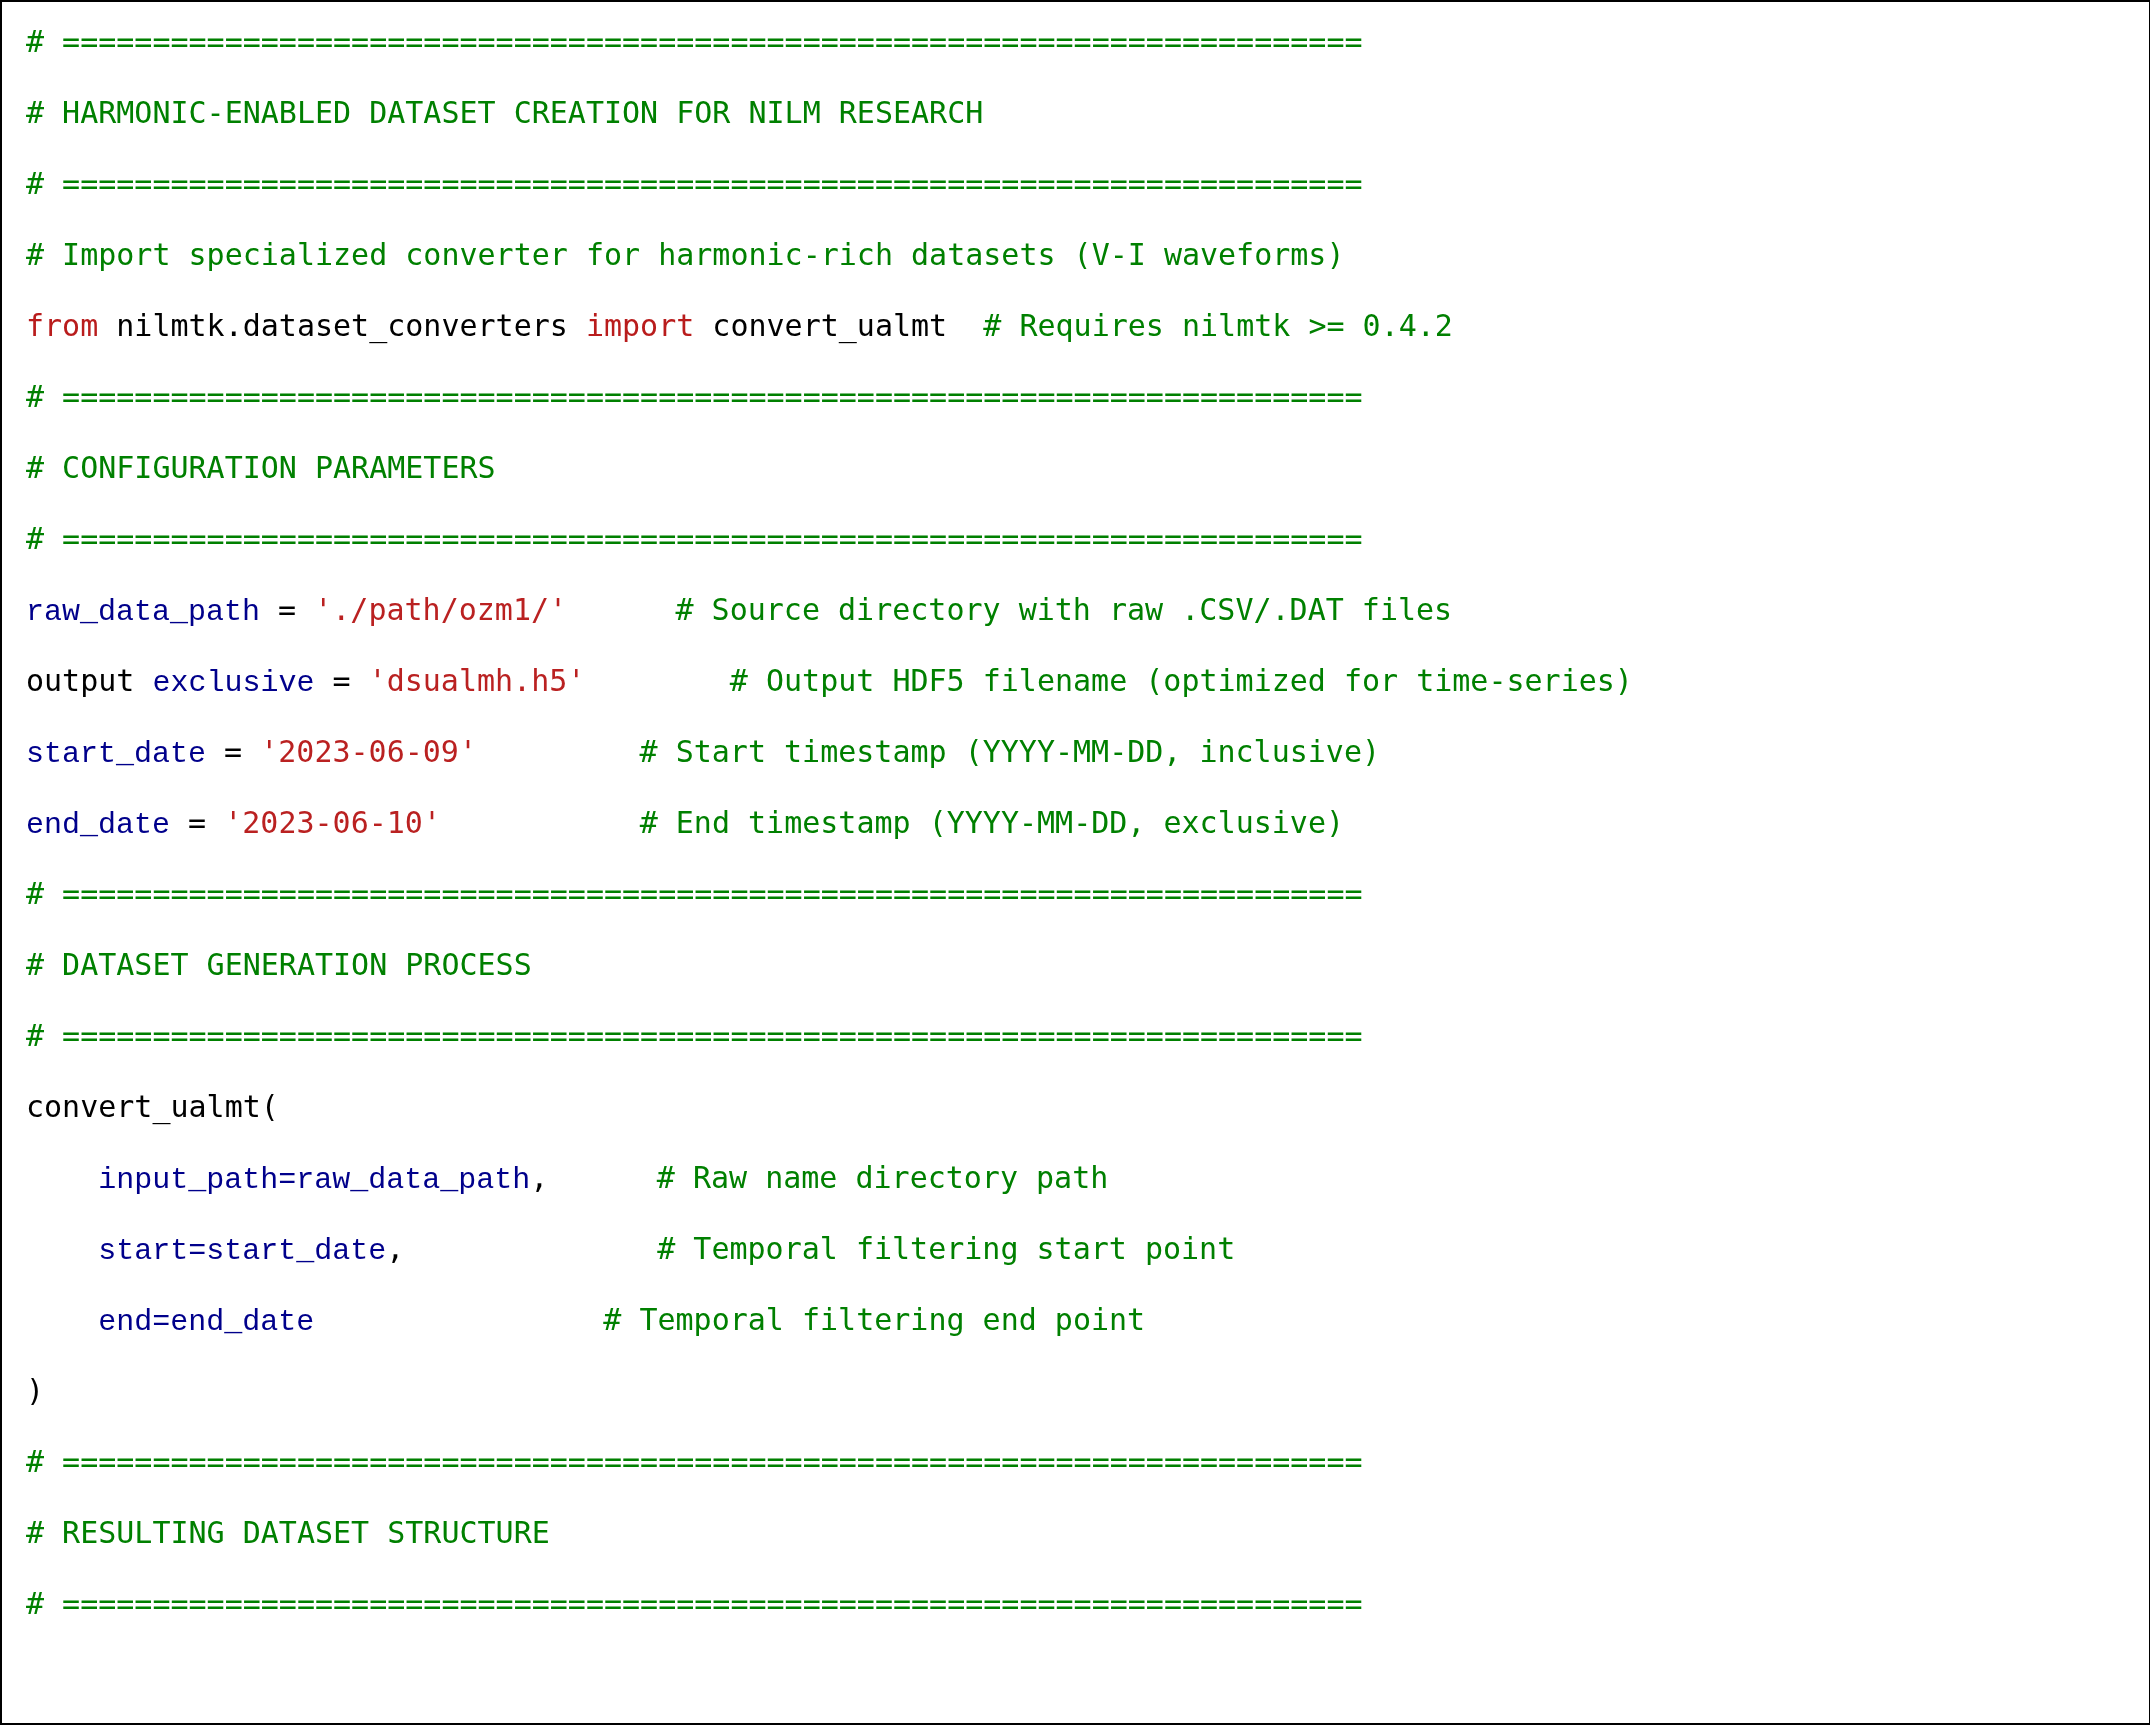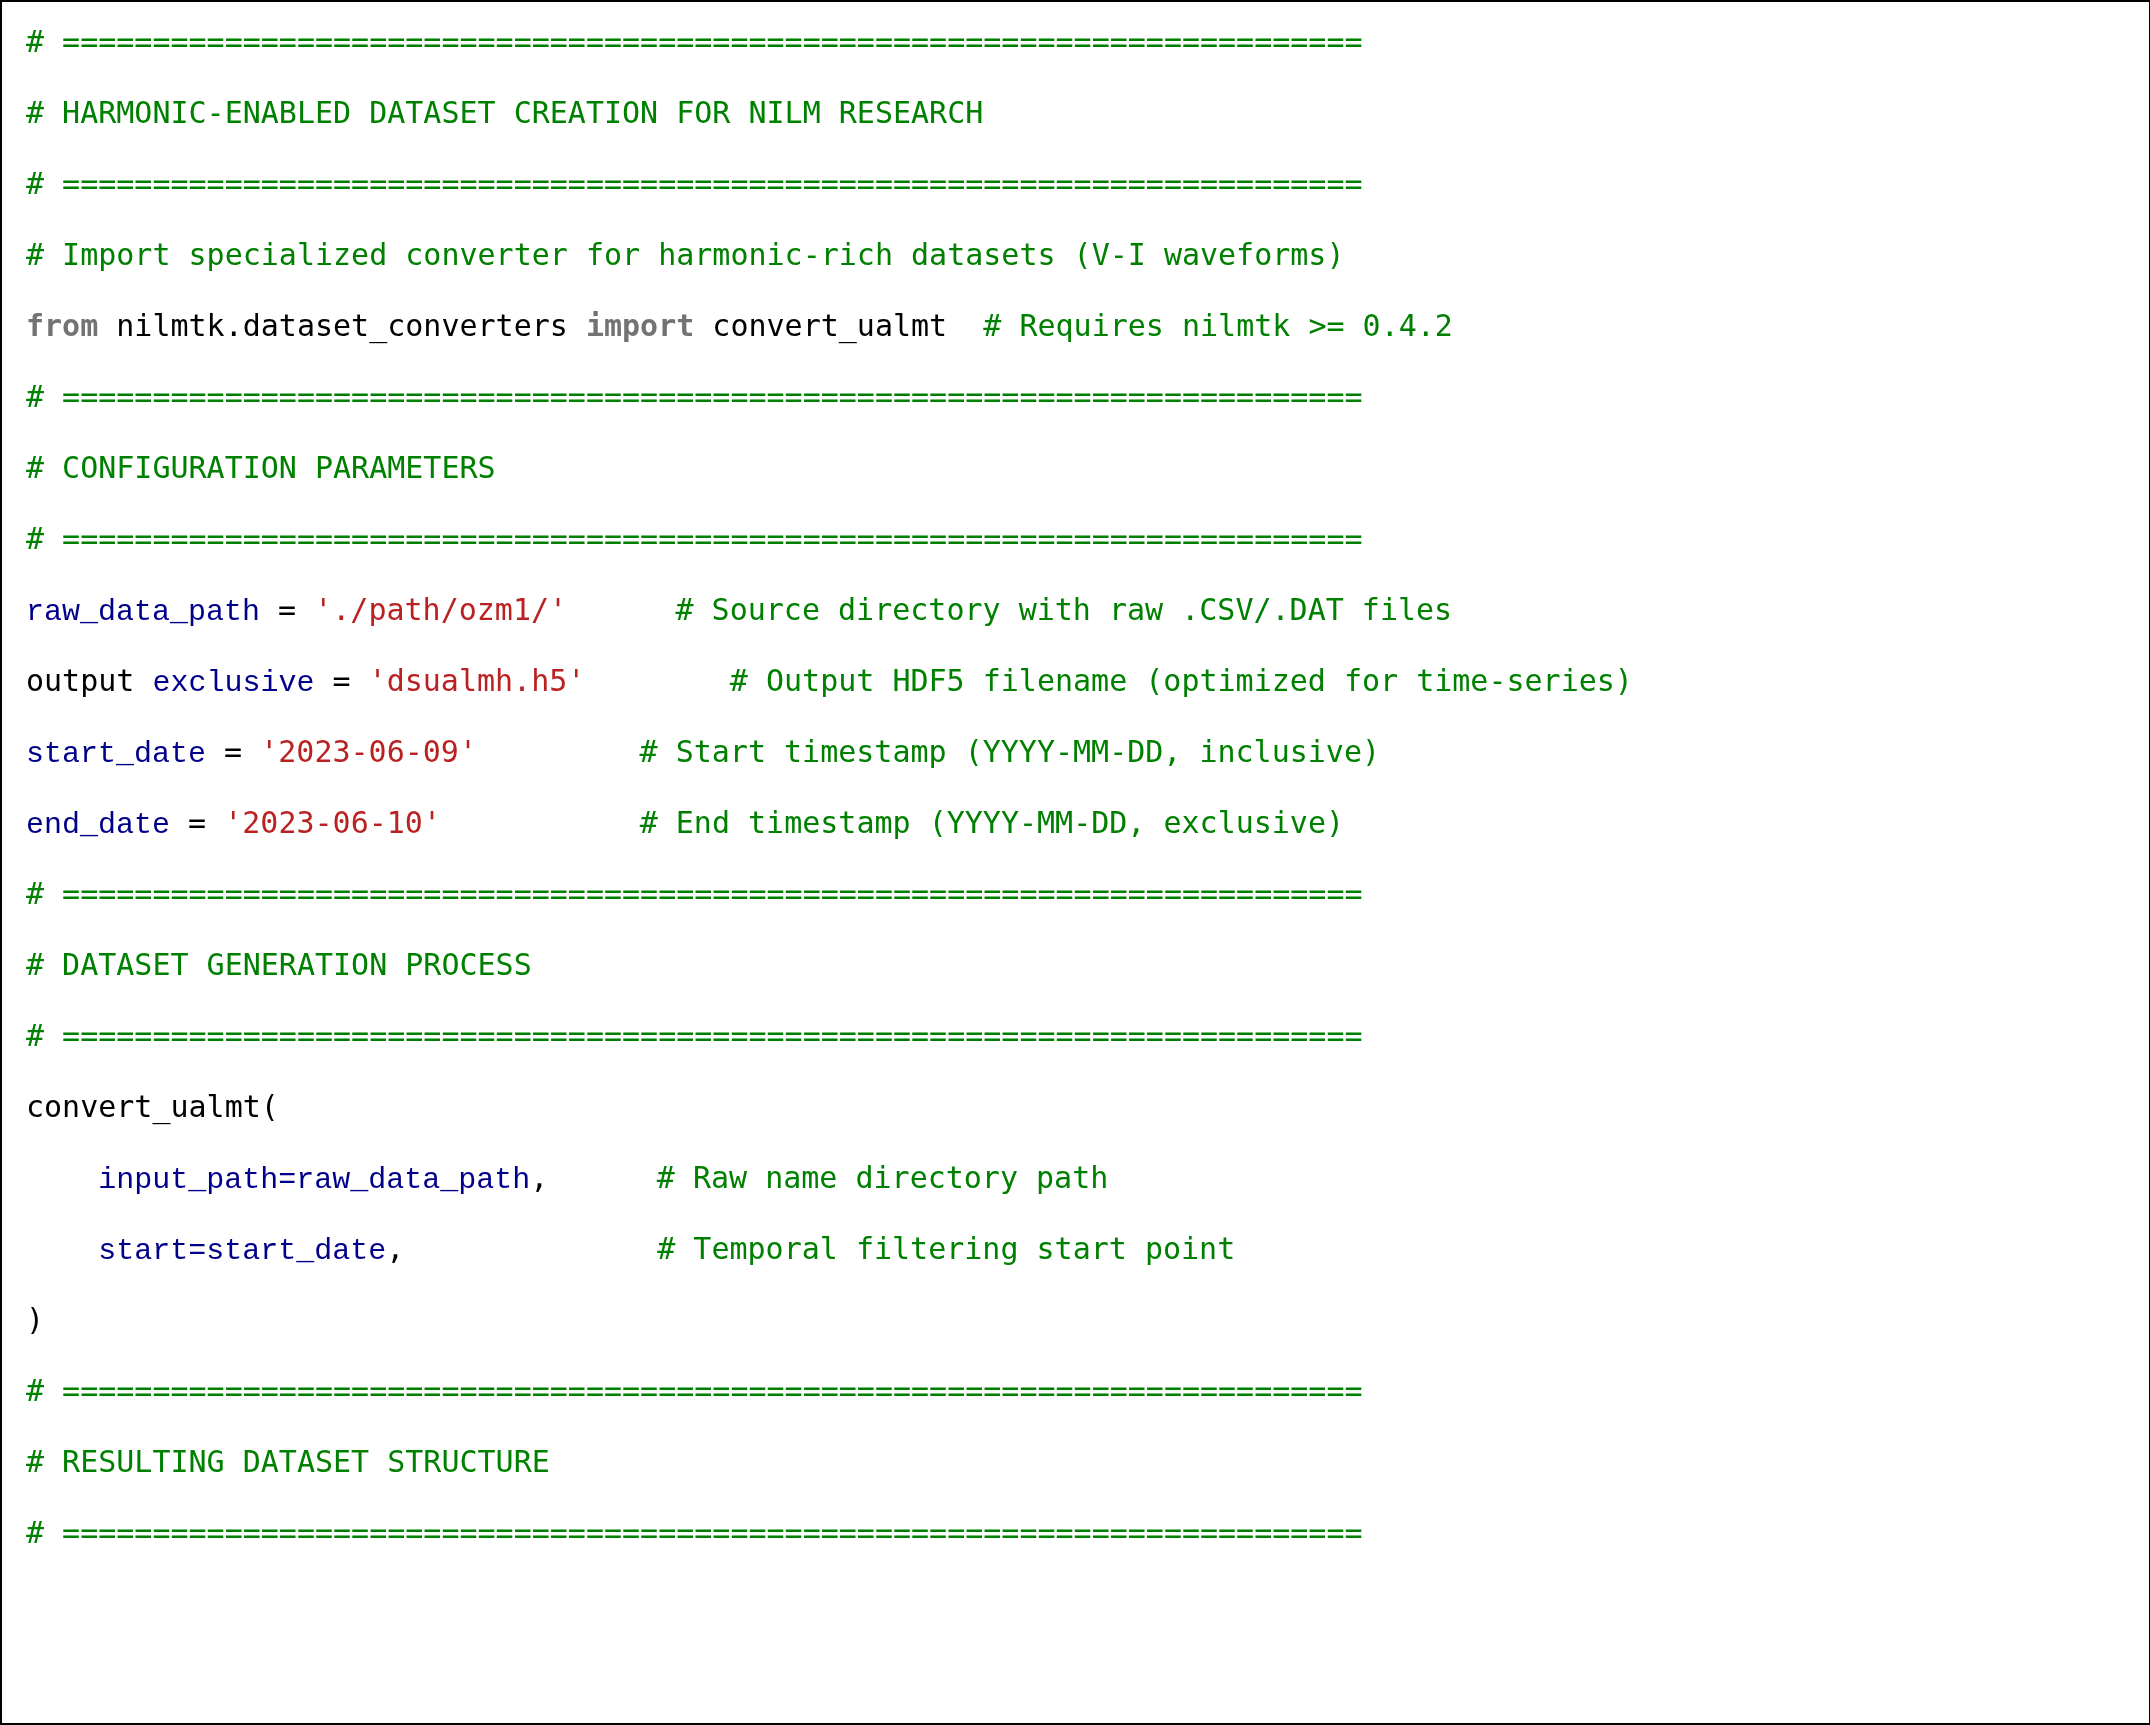--- a/index.html
+++ b/index.html
@@ -27,21 +27,21 @@
     height: 71px;
     line-height: 71px;
     white-space: pre;
     font-family: "DejaVu Sans Mono", "Liberation Mono", monospace;
     font-size: 30px;
     letter-spacing: 0px;
     color: #000000;
   }
   .tok { white-space: pre; }
   .c  { color: #008000; }   
-  .k  { color: #737373; font-weight: bold; }   
+  .k  { color: #b91c1c; }   
   .n  { color: #00008B; font-family: Liberation Mono, monospace; }   
   .s  { color: #BA2121; }   
   .o  { color: #000000; }   
 </style>
 </head>
 <body>
 
 <div id="page">
   <div id="code-block">
       <span class="code-line"><span class="tok c"># ========================================================================</span></span>
@@ -55,19 +55,20 @@
       <span class="code-line"><span class="tok n">raw_data_path</span><span class="tok o"> = </span><span class="tok s">'./path/ozm1/'</span><span class="tok o">      </span><span class="tok c"># Source directory with raw .CSV/.DAT files</span></span>
       <span class="code-line"><span class="tok o">output</span><span class="tok n"> exclusive</span><span class="tok o"> = </span><span class="tok s">'dsualmh.h5'</span><span class="tok o">        </span><span class="tok c"># Output HDF5 filename (optimized for time-series)</span></span>
       <span class="code-line"><span class="tok n">start_date</span><span class="tok o"> = </span><span class="tok s">'2023-06-09'</span><span class="tok o">         </span><span class="tok c"># Start timestamp (YYYY-MM-DD, inclusive)</span></span>
       <span class="code-line"><span class="tok n">end_date</span><span class="tok o"> = </span><span class="tok s">'2023-06-10'</span><span class="tok o">           </span><span class="tok c"># End timestamp (YYYY-MM-DD, exclusive)</span></span>
       <span class="code-line"><span class="tok c"># ========================================================================</span></span>
       <span class="code-line"><span class="tok c"># DATASET GENERATION PROCESS</span></span>
       <span class="code-line"><span class="tok c"># ========================================================================</span></span>
       <span class="code-line"><span class="tok o">convert_ualmt(</span></span>
       <span class="code-line"><span class="tok o">    </span><span class="tok n">input_path=raw_data_path</span><span class="tok o">,      </span><span class="tok c"># Raw name directory path</span></span>
       <span class="code-line"><span class="tok o">    </span><span class="tok n">start=start_date</span><span class="tok o">,              </span><span class="tok c"># Temporal filtering start point</span></span>
+      <span class="code-line"><span class="tok o">    </span><span class="tok n">end=end_date</span><span class="tok o">                </span><span class="tok c"># Temporal filtering end point</span></span>
       <span class="code-line"><span class="tok o">)</span></span>
       <span class="code-line"><span class="tok c"># ========================================================================</span></span>
       <span class="code-line"><span class="tok c"># RESULTING DATASET STRUCTURE</span></span>
       <span class="code-line"><span class="tok c"># ========================================================================</span></span>
     </div>
 </div>
 
 
 </body></html>

